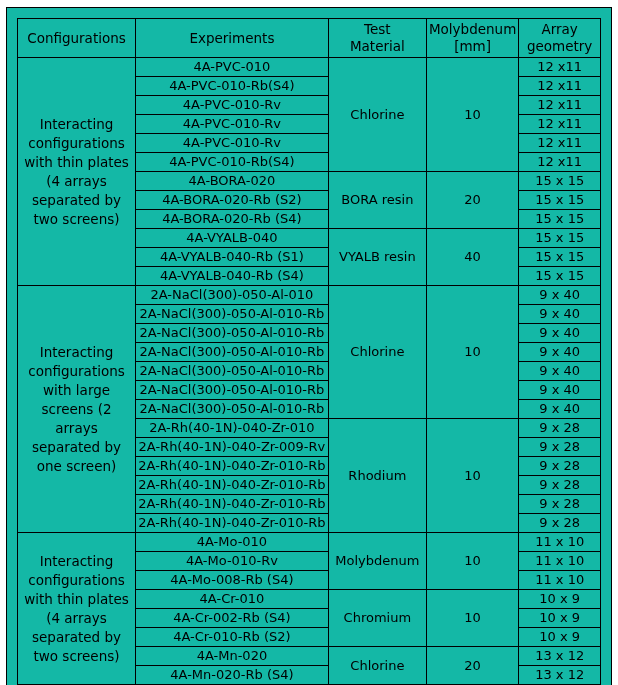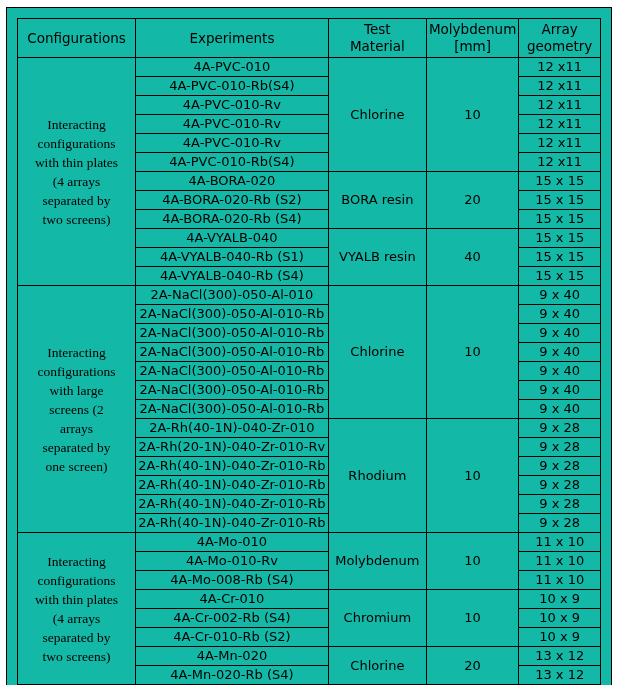--- a/index.html
+++ b/index.html
@@ -45,21 +45,20 @@
     line-height: 17px;
   }
   td {
     font-size: 13px;
     height: 18px;
     line-height: 18px;
   }
   td.config {
     font-size: 13.5px;
     line-height: 19px;
-    font-family: Liberation Serif, serif;
   }
 </style>
 </head>
 <body>
 
 <div class="page">
   <div class="table-wrap">
     <table>
       <colgroup>
         <col class="c-config">
@@ -178,21 +177,21 @@
             <td>2A-NaCl(300)-050-Al-010-Rb</td>
             <td>9 x 40</td>
           </tr>
           <tr>
             <td>2A-Rh(40-1N)-040-Zr-010</td>
             <td rowspan="6">Rhodium</td>
             <td rowspan="6">10</td>
             <td>9 x 28</td>
           </tr>
           <tr>
-            <td>2A-Rh(20-1N)-040-Zr-010-Rv</td>
+            <td>2A-Rh(40-1N)-040-Zr-009-Rv</td>
             <td>9 x 28</td>
           </tr>
           <tr>
             <td>2A-Rh(40-1N)-040-Zr-010-Rb</td>
             <td>9 x 28</td>
           </tr>
           <tr>
             <td>2A-Rh(40-1N)-040-Zr-010-Rb</td>
             <td>9 x 28</td>
           </tr>

